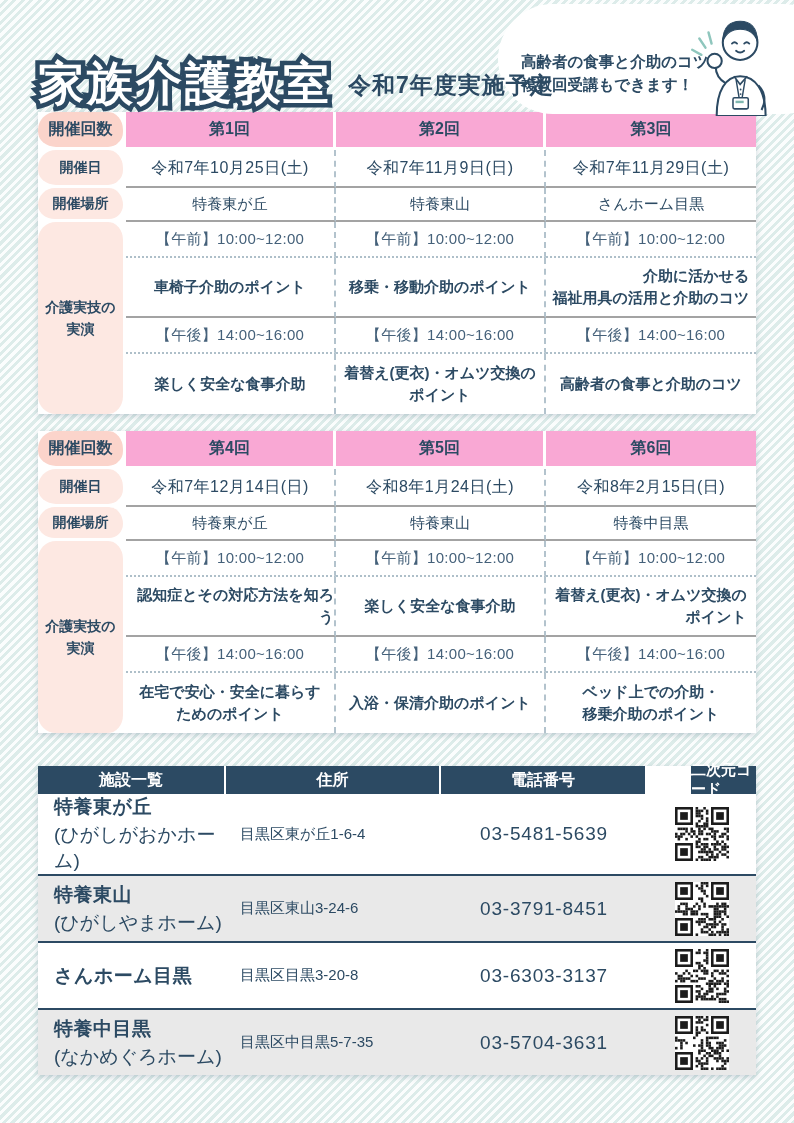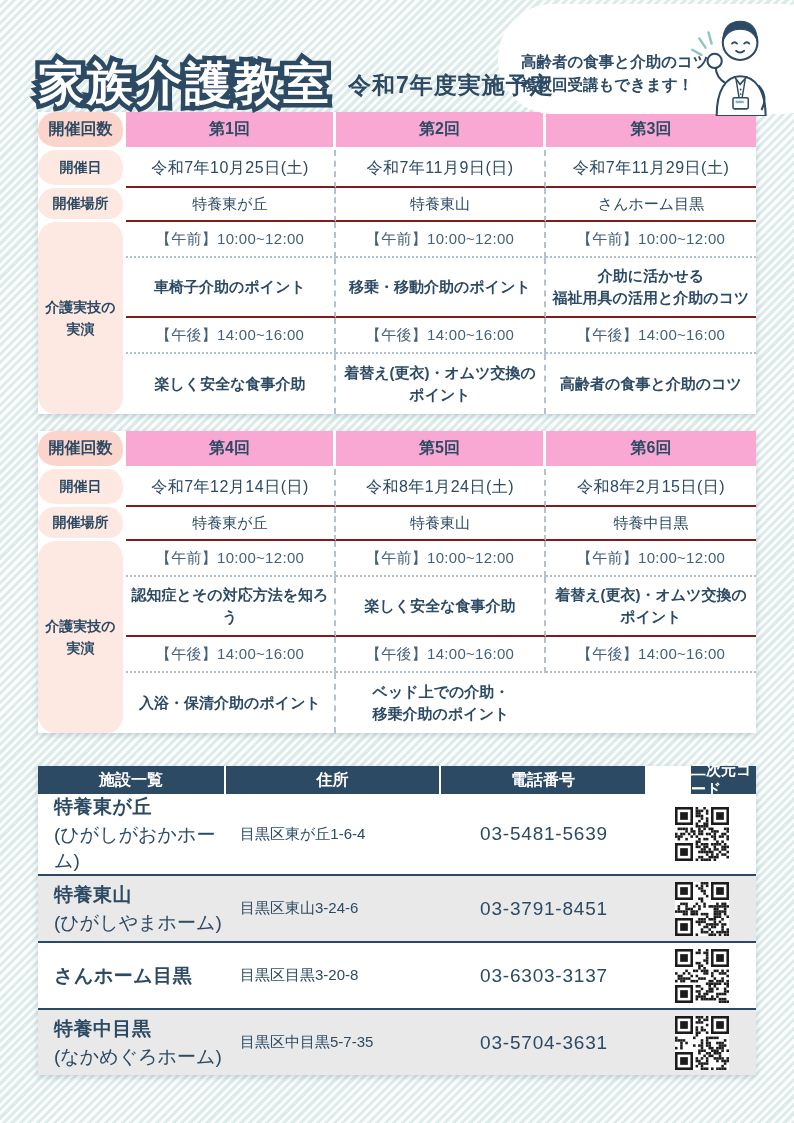--- a/index.html
+++ b/index.html
@@ -36,21 +36,21 @@
   .sched + .sched { margin-top:17px; }
   .c { display:flex; align-items:center; justify-content:center; text-align:center;
        background:#ffffff; color:#2c4a63; }
   .lbl { background:#fde8e2; font-weight:700; font-size:14px;
          border-right:3px solid #ffffff; border-bottom:3px solid #ffffff;border-radius:18px; }
   .lbl.span4 { grid-row:4 / span 4; grid-column:1; border-bottom:none; white-space:pre-line; line-height:1.6; }
   .hdr { background:#f9a8d4; font-weight:700; font-size:16px; border-bottom:3px solid #ffffff; }
   .hdr.sep, .lbl.hdr { border-right:3px solid #ffffff; }
   .lbl.hdr { background:#fbd4cb; }
   .data.sep { border-right:2px dashed #b3c3cd; }
-  .solidB { border-bottom:2px solid #7f1d1d; }
+  .solidB { border-bottom:2px solid #a3a3a3;text-align:right; }
   .dotB { border-bottom:2px dotted #aebfc9; }
   .date { font-size:16px; font-weight:500; letter-spacing:.5px; }
   .place { font-size:15px; font-weight:500; }
   .time { font-size:15px; font-weight:400; color:#45617a; letter-spacing:.3px; }
   .topic { font-size:15px; font-weight:700; white-space:pre-line; line-height:1.45; }
 
   
   .fac { margin-top:33px; display:grid; grid-template-columns:188px 215px 206px 1fr;
          background:#ffffff; box-shadow:0 2px 6px rgba(44,74,99,.22); }
   .fh { height:28px; background:#2c4a63; color:#ffffff; font-weight:700; font-size:16px;
@@ -180,20 +180,22 @@
 
       <div class="c data sep topic solidB">認知症とその対応方法を知ろう</div>
       <div class="c data sep topic solidB">楽しく安全な食事介助</div>
       <div class="c data topic solidB">着替え(更衣)・オムツ交換の
 ポイント</div>
 
       <div class="c data sep time dotB">【午後】14:00~16:00</div>
       <div class="c data sep time dotB">【午後】14:00~16:00</div>
       <div class="c data time dotB">【午後】14:00~16:00</div>
 
+      <div class="c data sep topic">在宅で安心・安全に暮らす
+ためのポイント</div>
       <div class="c data sep topic">入浴・保清介助のポイント</div>
       <div class="c data topic">ベッド上での介助・
 移乗介助のポイント</div>
     </section>
 
     <section class="fac">
       <div class="fh sep">施設一覧</div>
       <div class="fh sep">住所</div>
       <div class="fh sep">電話番号</div>
       <div class="fh small">二次元コード</div>

